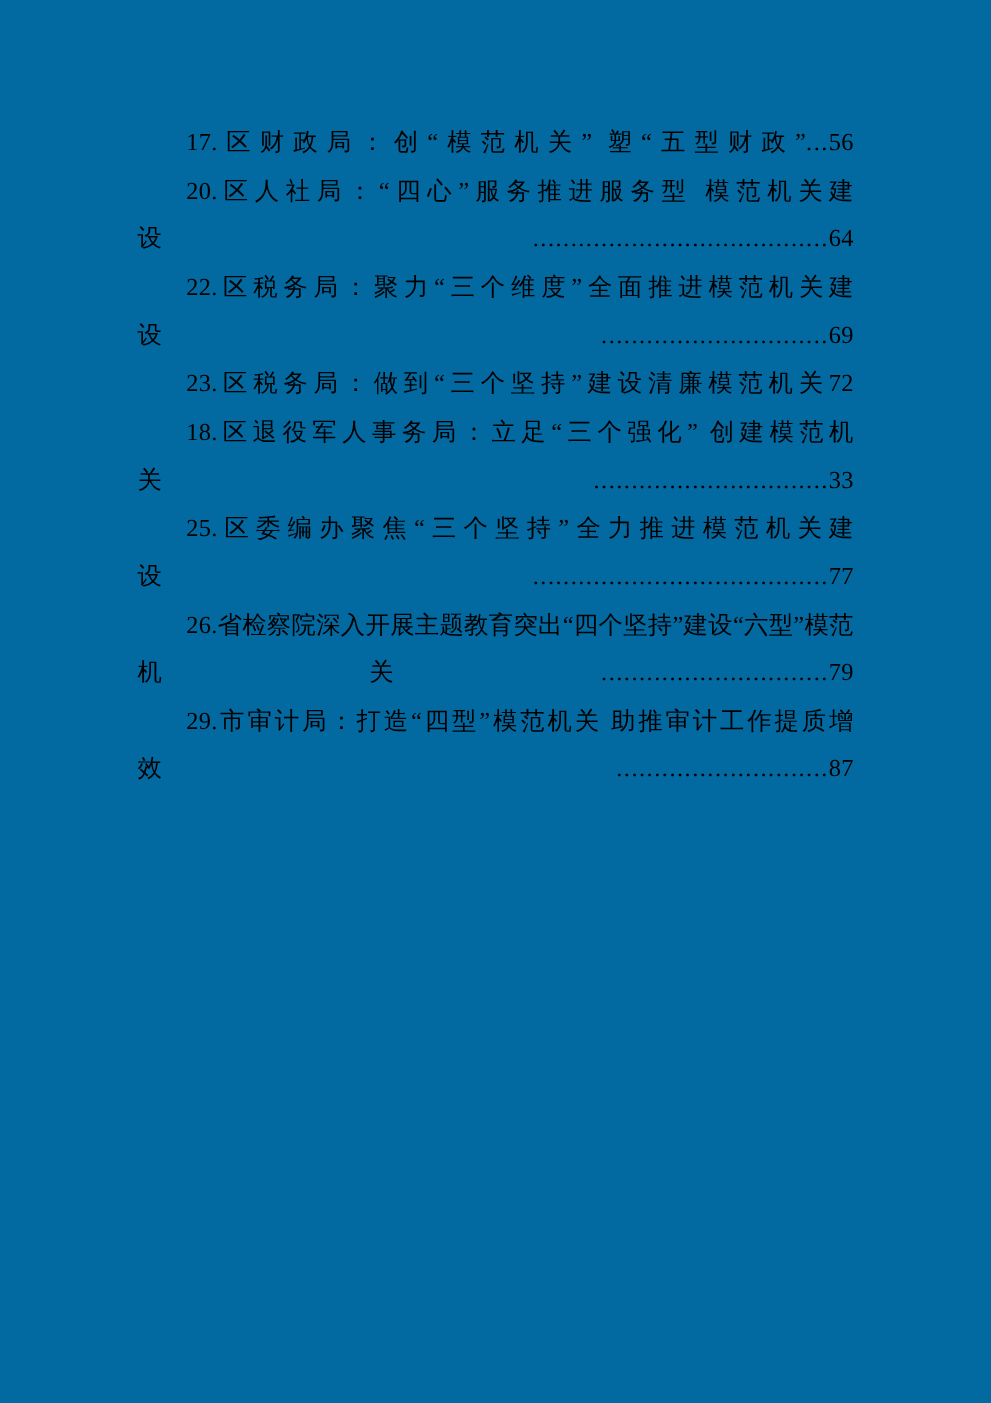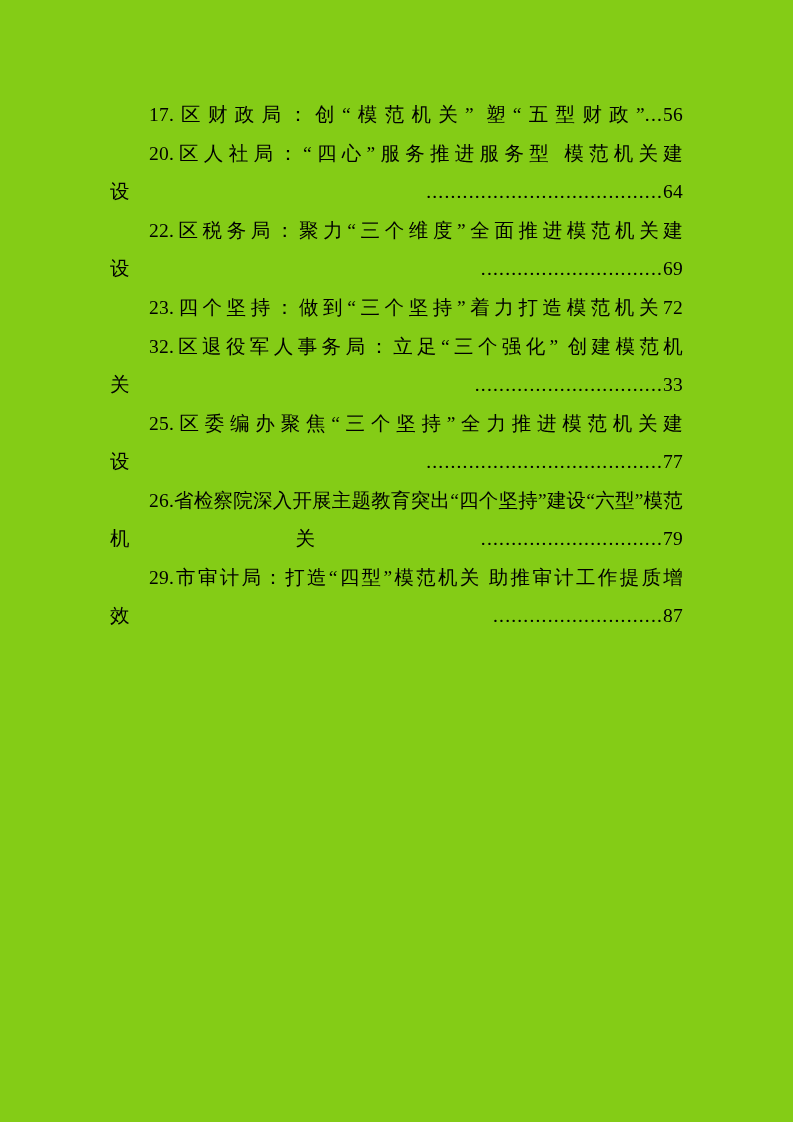--- a/index.html
+++ b/index.html
@@ -7,21 +7,21 @@
     padding: 0;
     background: #ffffff;
   }
   body {
     font-family: "Liberation Serif", "DejaVu Serif", serif;
   }
   .page {
     position: relative;
     width: 793px;
     height: 1122px;
-    background: #84cc16;
+    background: #0369a1;
     box-sizing: border-box;
     padding: 96px 110px 90px 110px;
     overflow: hidden;
   }
   .toc {
     font-size: 19.5px;
     line-height: 1.95;
     color: #000000;
     letter-spacing: 0.2px;
   }
@@ -64,25 +64,25 @@
     <div class="toc-entry">
       <span class="label">20.</span><span class="label">区人社局：“四心”服务推进服务型 模范机关建设</span><span class="leader">.......................................</span><span class="pageno">64</span>
     </div>
 
 
     <div class="toc-entry">
       <span class="label">22.</span><span class="label">区税务局：聚力“三个维度”全面推进模范机关建设</span><span class="leader">..............................</span><span class="pageno">69</span>
     </div>
 
     <div class="toc-entry single">
-      <span class="label">23.</span><span class="label">四个坚持：做到“三个坚持”着力打造模范机关</span><span class="leader"></span><span class="pageno">72</span>
+      <span class="label">23.</span><span class="label">区税务局：做到“三个坚持”建设清廉模范机关</span><span class="leader"></span><span class="pageno">72</span>
     </div>
 
     <div class="toc-entry">
-      <span class="label">32.</span><span class="label">区退役军人事务局：立足“三个强化” 创建模范机关</span><span class="leader">...............................</span><span class="pageno">33</span>
+      <span class="label">18.</span><span class="label">区退役军人事务局：立足“三个强化” 创建模范机关</span><span class="leader">...............................</span><span class="pageno">33</span>
     </div>
 
     <div class="toc-entry">
       <span class="label">25.</span><span class="label">区委编办聚焦“三个坚持”全力推进模范机关建设</span><span class="leader">.......................................</span><span class="pageno">77</span>
     </div>
 
     <div class="toc-entry">
       <span class="label">26.</span><span class="label">省检察院深入开展主题教育突出“四个坚持”建设“六型”模范机关</span><span class="leader">..............................</span><span class="pageno">79</span>
     </div>
 

